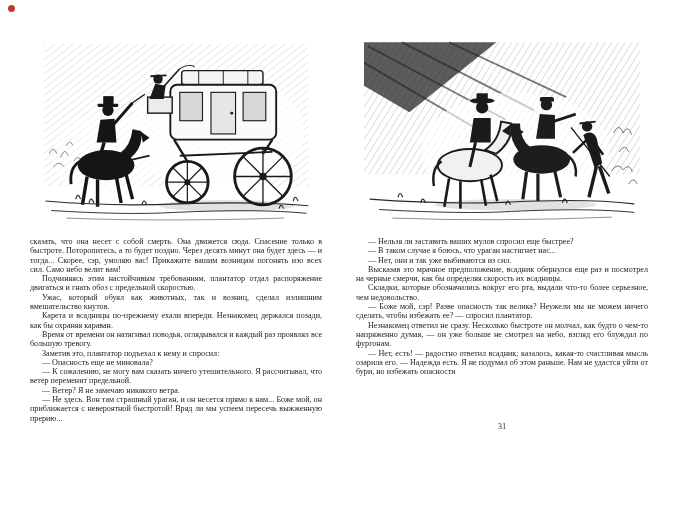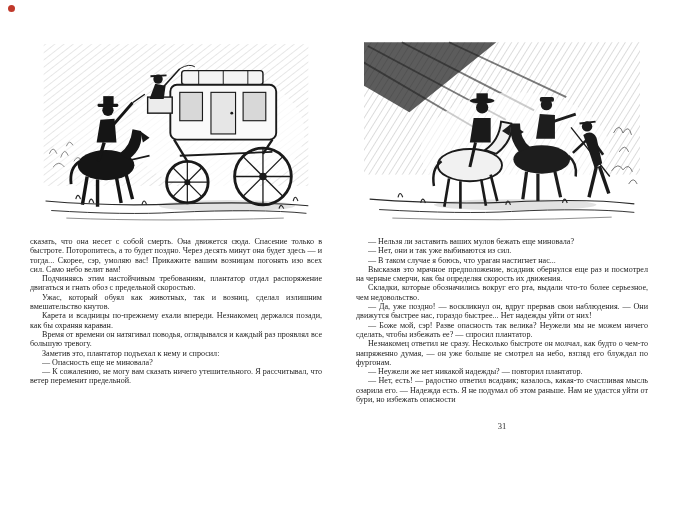--- a/index.html
+++ b/index.html
@@ -147,20 +147,22 @@
 
     <div class="page-text">
       <p class="cont">сказать, что она несет с собой смерть. Она движется сюда. Спасение только в быстроте. Поторопитесь, а то будет поздно. Через десять минут она будет здесь — и тогда... Скорее, сэр, умоляю вас! Прикажите вашим возницам погонять изо всех сил. Само небо велит вам!</p>
       <p>Подчиняясь этим настойчивым требованиям, плантатор отдал распоряжение двигаться и гнать обоз с предельной скоростью.</p>
       <p>Ужас, который обуял как животных, так и возниц, сделал излишним вмешательство кнутов.</p>
       <p>Карета и всадницы по-прежнему ехали впереди. Незнакомец держался позади, как бы охраняя караван.</p>
       <p>Время от времени он натягивал поводья, оглядывался и каждый раз проявлял все большую тревогу.</p>
       <p>Заметив это, плантатор подъехал к нему и спросил:</p>
       <p>— Опасность еще не миновала?</p>
       <p>— К сожалению, не могу вам сказать ничего утешительного. Я рассчитывал, что ветер переменит предельной.</p>
+      <p>— Ветер? Я не замечаю никакого ветра.</p>
+      <p>— Не здесь. Вон там страшный ураган, и он несется прямо к нам... Боже мой, он приближается с невероятной быстротой! Вряд ли мы успеем пересечь выжженную прерию...</p>
     </div>
 
   </div>
 
   <div class="page">
     <div class="illustration">
       <svg viewBox="0 0 292 192" xmlns="http://www.w3.org/2000/svg">
         <defs>
           <pattern id="hatchR" width="6" height="6" patternUnits="userSpaceOnUse" patternTransform="rotate(32)">
             <line x1="0" y1="0" x2="0" y2="6" stroke="#4a4a4a" stroke-width="0.8"></line>
@@ -227,28 +229,26 @@
           <path d="M6 166 q80 6 150 3 q80 -4 130 2" stroke-width="1.2"></path>
           <path d="M16 177 q90 5 140 2 q80 -4 130 1" stroke-width="1"></path>
           <path d="M30 186 q110 4 232 -1" stroke-width="0.8" opacity="0.7"></path>
           <path d="M36 164 q2 -8 5 0 M60 170 q2 -8 5 0 M150 172 q2 -8 5 0 M210 170 q2 -8 5 0" stroke-width="1.2"></path>
         </g>
         <ellipse cx="160" cy="172" rx="86" ry="6" fill="#111" opacity="0.12"></ellipse>
       </svg>
     </div>
 
     <div class="page-text">
-      <p>— Нельзя ли заставить ваших мулов бежать еще миновала?</p>
+      <p>— Нельзя ли заставить ваших мулов спросил еще быстрее?</p>
+      <p>— В таком случае я боюсь, что ураган настигнет нас...</p>
       <p>— Нет, они и так уже выбиваются из сил.</p>
-      <p>— В таком случае я боюсь, что ураган настигнет нас...</p>
-      <p>Высказав это мрачное предположение, всадник обернулся еще раз и посмотрел на черные смерчи, как бы определяя скорость их движения.</p>
+      <p>Высказав это мрачное предположение, всадник обернулся еще раз и посмотрел на черные смерчи, как бы определяя скорость их всадницы.</p>
       <p>Складки, которые обозначились вокруг его рта, выдали что-то более серьезное, чем недовольство.</p>
-      <p>— Да, уже поздно! — воскликнул он, вдруг прервав свои наблюдения. — Они движутся быстрее нас, гораздо быстрее... Нет надежды уйти от них!</p>
       <p>— Боже мой, сэр! Разве опасность так велика? Неужели мы не можем ничего сделать, чтобы избежать ее? — спросил плантатор.</p>
       <p>Незнакомец ответил не сразу. Несколько быстроте он молчал, как будто о чем-то напряженно думая, — он уже больше не смотрел на небо, взгляд его блуждал по фургонам.</p>
-      <p>— Неужели же нет никакой надежды? — повторил плантатор.</p>
       <p>— Нет, есть! — радостно ответил всадник; казалось, какая-то счастливая мысль озарила его. — Надежда есть. Я не подумал об этом раньше. Нам не удастся уйти от бури, но избежать опасности</p>
     </div>
 
     <div class="page-number">31</div>
   </div>
 
 </div>
 
 </body></html>

